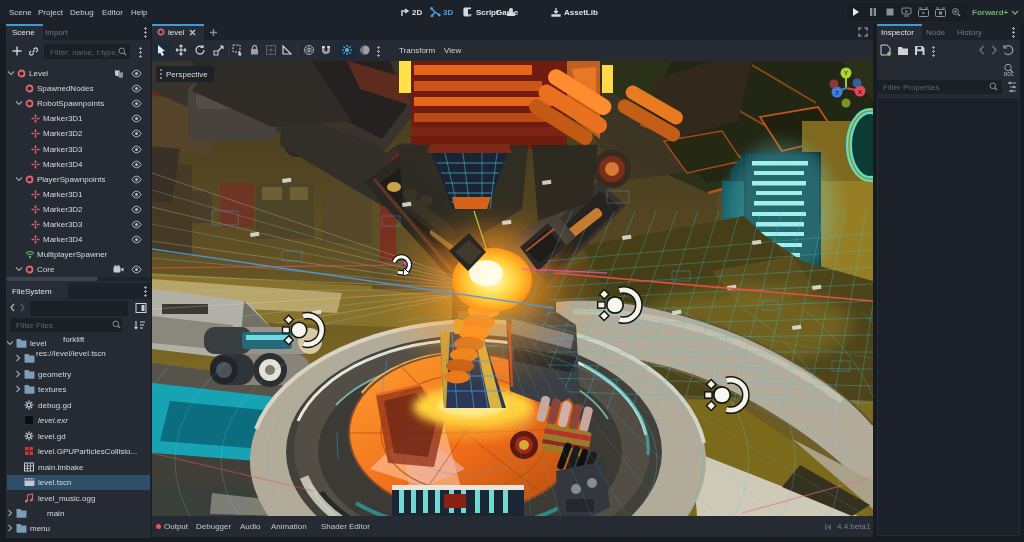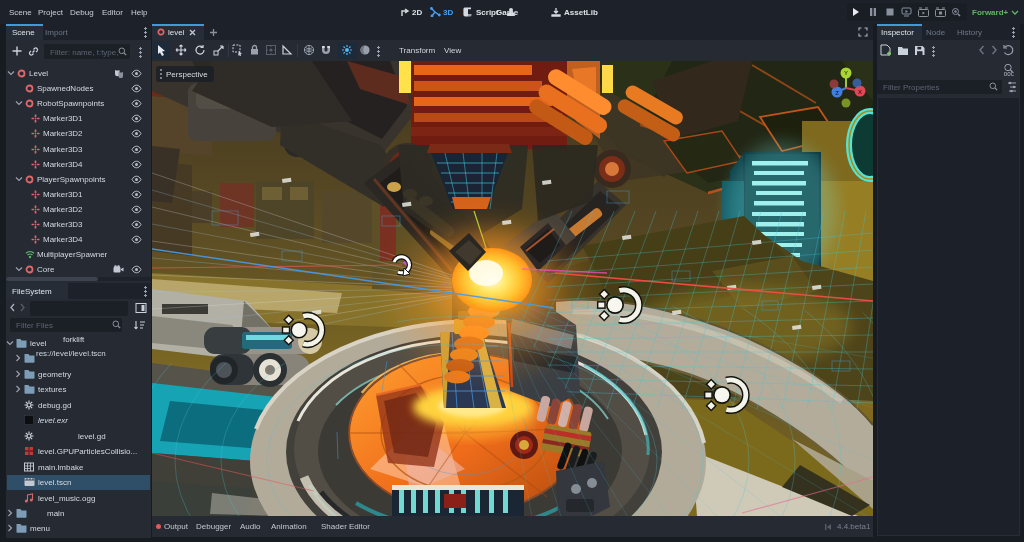--- a/index.html
+++ b/index.html
@@ -316,21 +316,21 @@
     </svg>
     <div class="t8" style="left:38px;top:400.8px;color:#d4dae2;">debug.gd</div>
     <svg style="left:24px;top:415.25px" width="10" height="10" viewBox="0 0 10 10">
       <rect x="0.5" y="0.5" width="9" height="9" fill="#0c0e12" stroke="#3a414d" stroke-width="0.5"></rect>
     </svg>
     <div class="t8" style="left:38px;top:416.25px;color:#d4dae2;font-style:italic;">level.exr</div>
     <svg style="left:24px;top:430.7px" width="10" height="10" viewBox="0 0 10 10">
       <circle cx="5" cy="5" r="2" fill="none" stroke="#d5dae0" stroke-width="1.2"></circle>
       <path d="M5 0.5v2M5 7.5v2M0.5 5h2M7.5 5h2M1.8 1.8l1.4 1.4M6.8 6.8l1.4 1.4M8.2 1.8L6.8 3.2M3.2 6.8L1.8 8.2" stroke="#d5dae0" stroke-width="1.1"></path>
     </svg>
-    <div class="t8" style="left:38px;top:431.7px;color:#d4dae2;margin-left:40px;">level.gd</div>
+    <div class="t8" style="left:38px;top:431.7px;color:#d4dae2;">level.gd</div>
     <svg style="left:24px;top:446.15px" width="10" height="10" viewBox="0 0 10 10">
       <rect x="1" y="1" width="3.5" height="8" fill="#c23b3b"></rect>
       <rect x="5.5" y="1" width="3.5" height="8" fill="#c23b3b"></rect>
       <rect x="1" y="4" width="8" height="2" fill="#8a1f1f"></rect>
     </svg>
     <div class="t8" style="left:38px;top:447.15px;color:#d4dae2;">level.GPUParticlesCollisio...</div>
     <svg style="left:24px;top:461.6px" width="10" height="10" viewBox="0 0 10 10">
       <rect x="0.5" y="1" width="9" height="8" fill="none" stroke="#c3c9d2"></rect>
       <path d="M3.5 1v8M6.5 1v8M0.5 4h9M0.5 6.5h6" stroke="#c3c9d2" stroke-width="0.8"></path>
     </svg>

